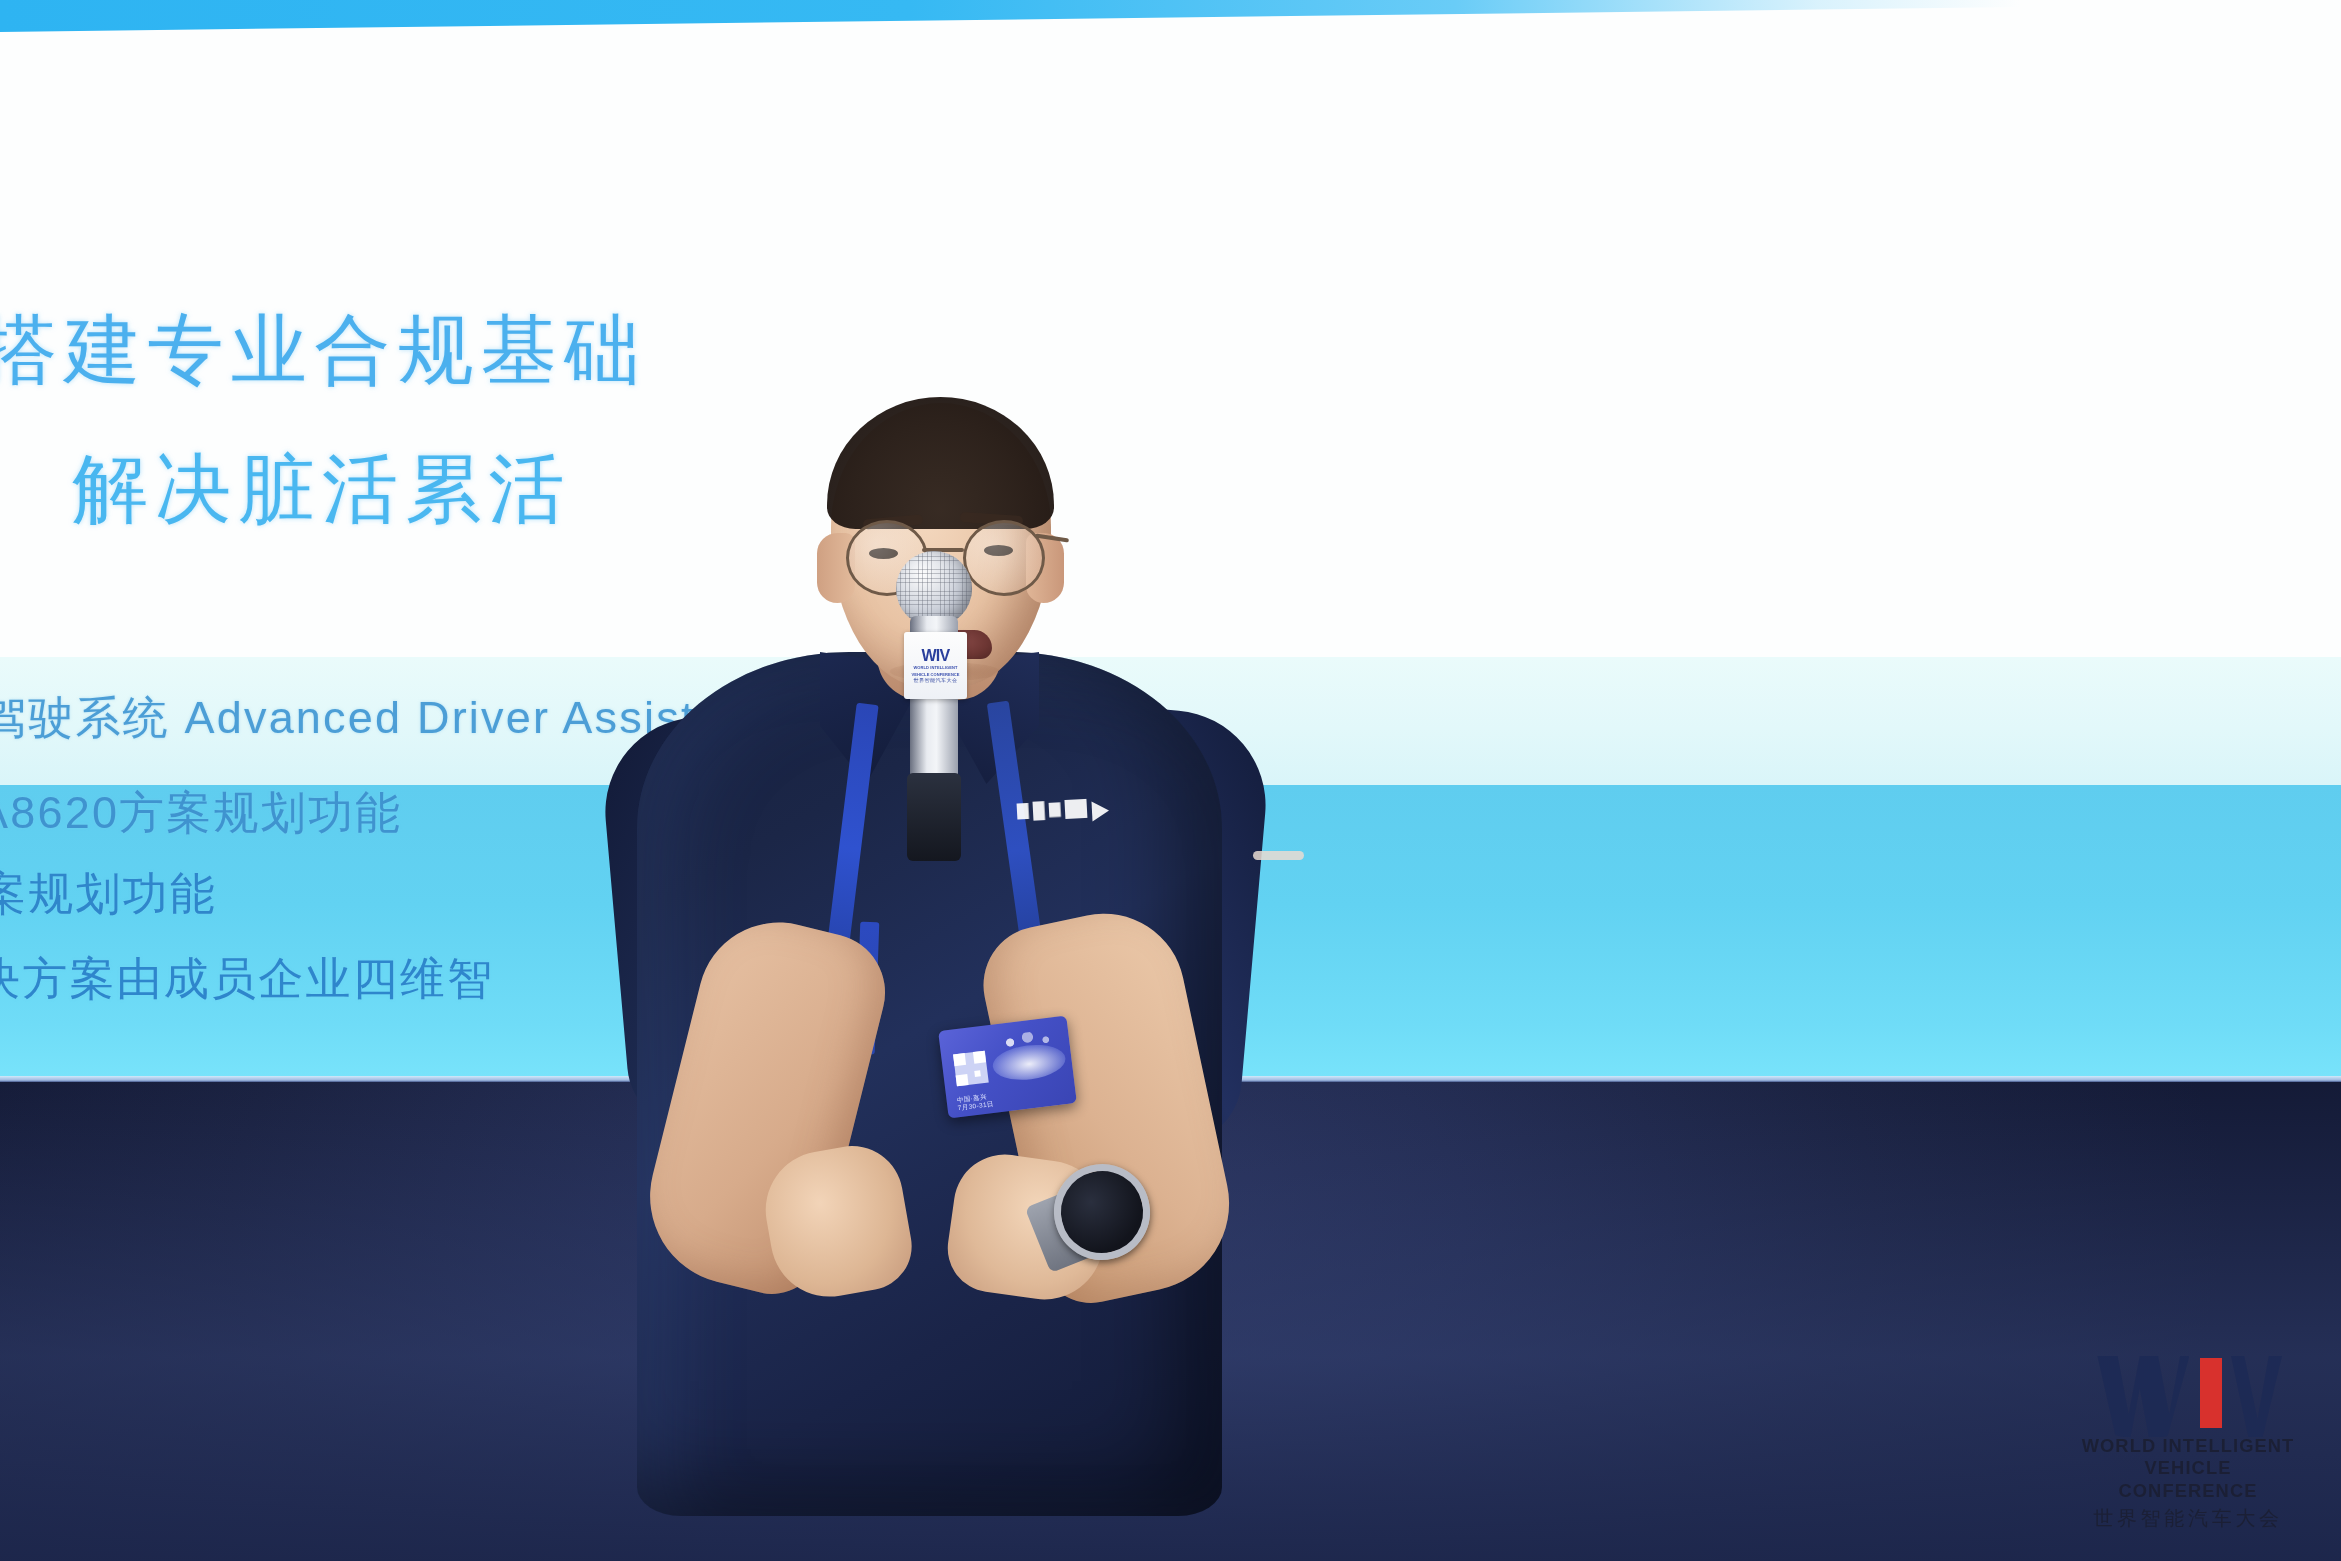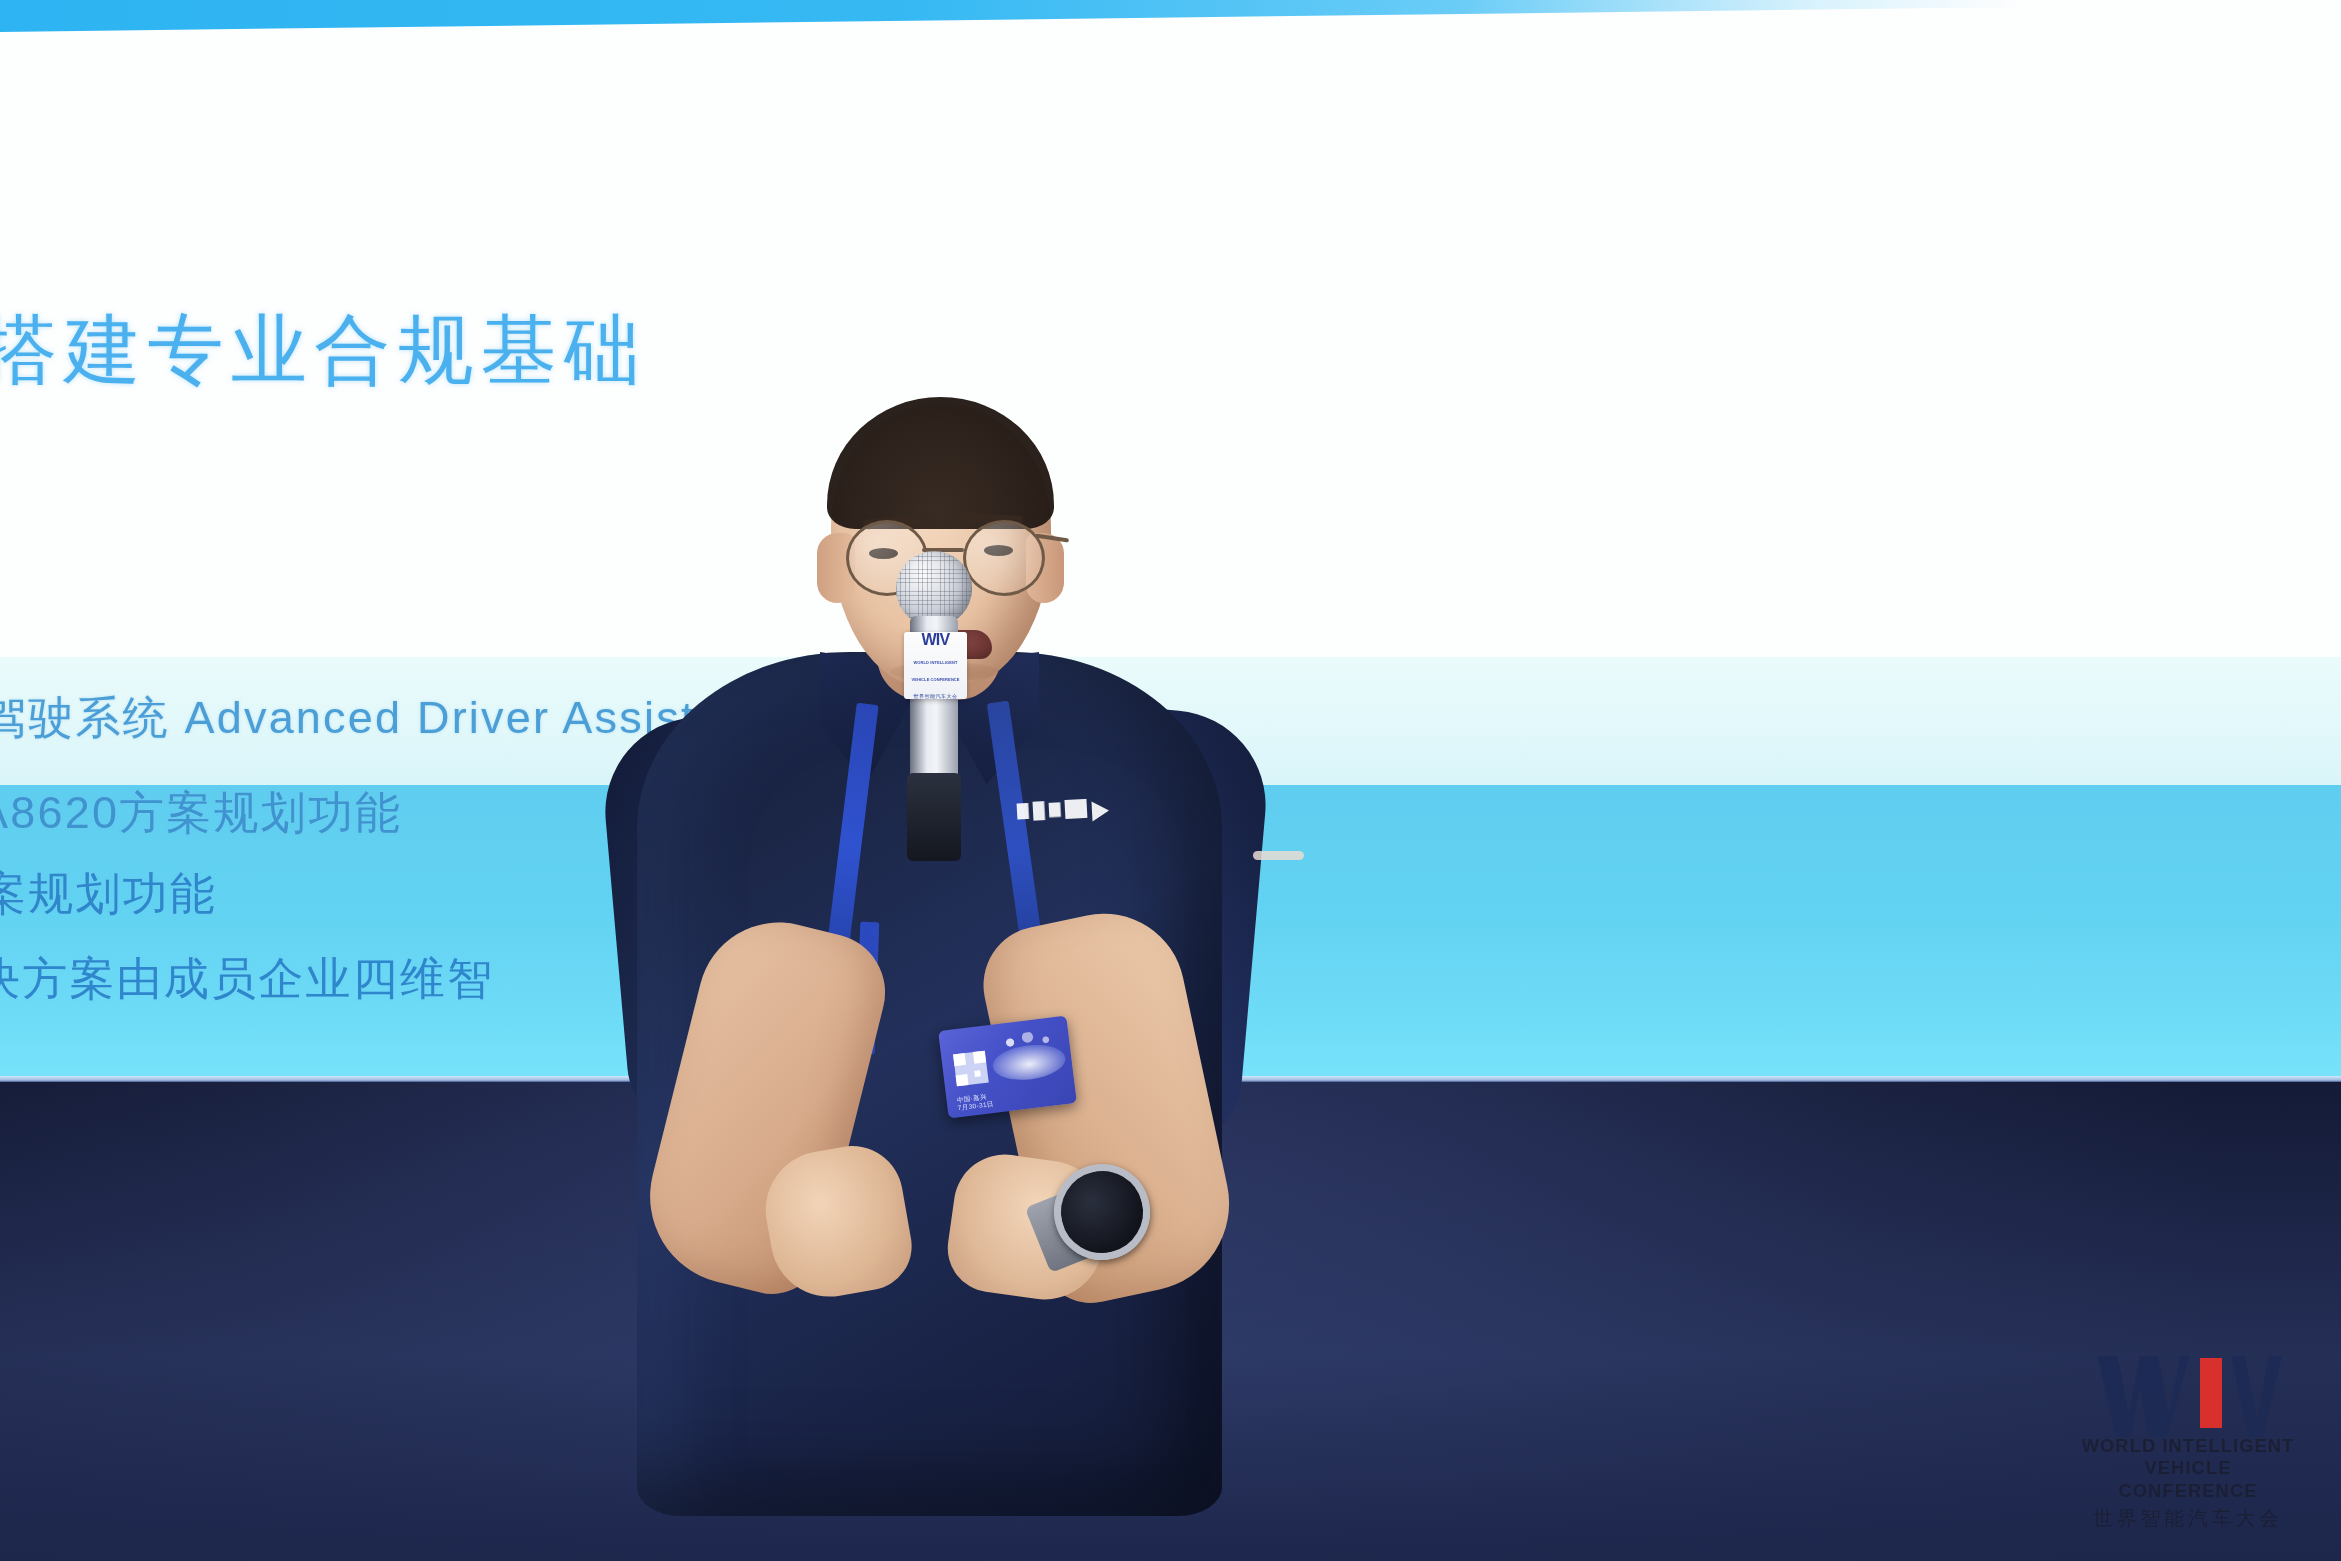--- a/index.html
+++ b/index.html
@@ -249,21 +249,21 @@
   }
   .mic-body{
     position:absolute;left:310px;top:206px;width:48px;height:168px;
     background:linear-gradient(to right,#6a7080 0%,#e8ebf0 35%,#f3f5f8 55%,#9aa0ad 100%);
     border-radius:5.9px;
   }
   .mic-label{
     position:absolute;left:304px;top:222px;width:63px;height:67px;
     background:linear-gradient(to bottom,#fdfdfd,#eef1f6);
     border-radius:2.9px;box-shadow:0 1.5px 4.4px rgba(0,0,0,.25);
-    display:flex;flex-direction:column;align-items:center;justify-content:space-between;gap:1.5px;
+    display:flex;flex-direction:column;align-items:center;justify-content:center;gap:1.5px;
   }
   .mic-wiv{font-size:16px;font-weight:700;color:#2a3f9c;letter-spacing:-0.7px;line-height:1;}
   .mic-sub{font-size:4px;font-weight:700;color:#3a4fae;letter-spacing:0.1px;line-height:1.25;text-align:center;}
   .mic-cn{font-size:5.1px;color:#2a3f9c;letter-spacing:0.4px;line-height:1;}
   .mic-dark{
     position:absolute;left:307px;top:363px;width:54px;height:88px;
     background:linear-gradient(to bottom,#2b313f,#14171f);border-radius:5.9px;
   }
 
   
@@ -297,20 +297,21 @@
   <div class="room-floorglow"></div>
 
   <div class="screen">
     <div class="scr-white"></div>
     <div class="scr-pale"></div>
     <div class="scr-cyan"></div>
     <div class="scr-edge"></div>
     <div class="top-bar"></div>
 
     <div class="sub1">搭建专业合规基础</div>
+    <div class="sub2">解决脏活累活</div>
 
     <div class="body-line bl1">驾驶系统 Advanced Driver Assistance Systems</div>
     <div class="body-line bl2">A8620方案规划功能</div>
     <div class="body-line bl3">案规划功能</div>
     <div class="body-line bl4">决方案由成员企业四维智</div>
   </div>
 
   <div class="person">
     <div class="shoulder-l"></div>
     <div class="shoulder-r"></div>

